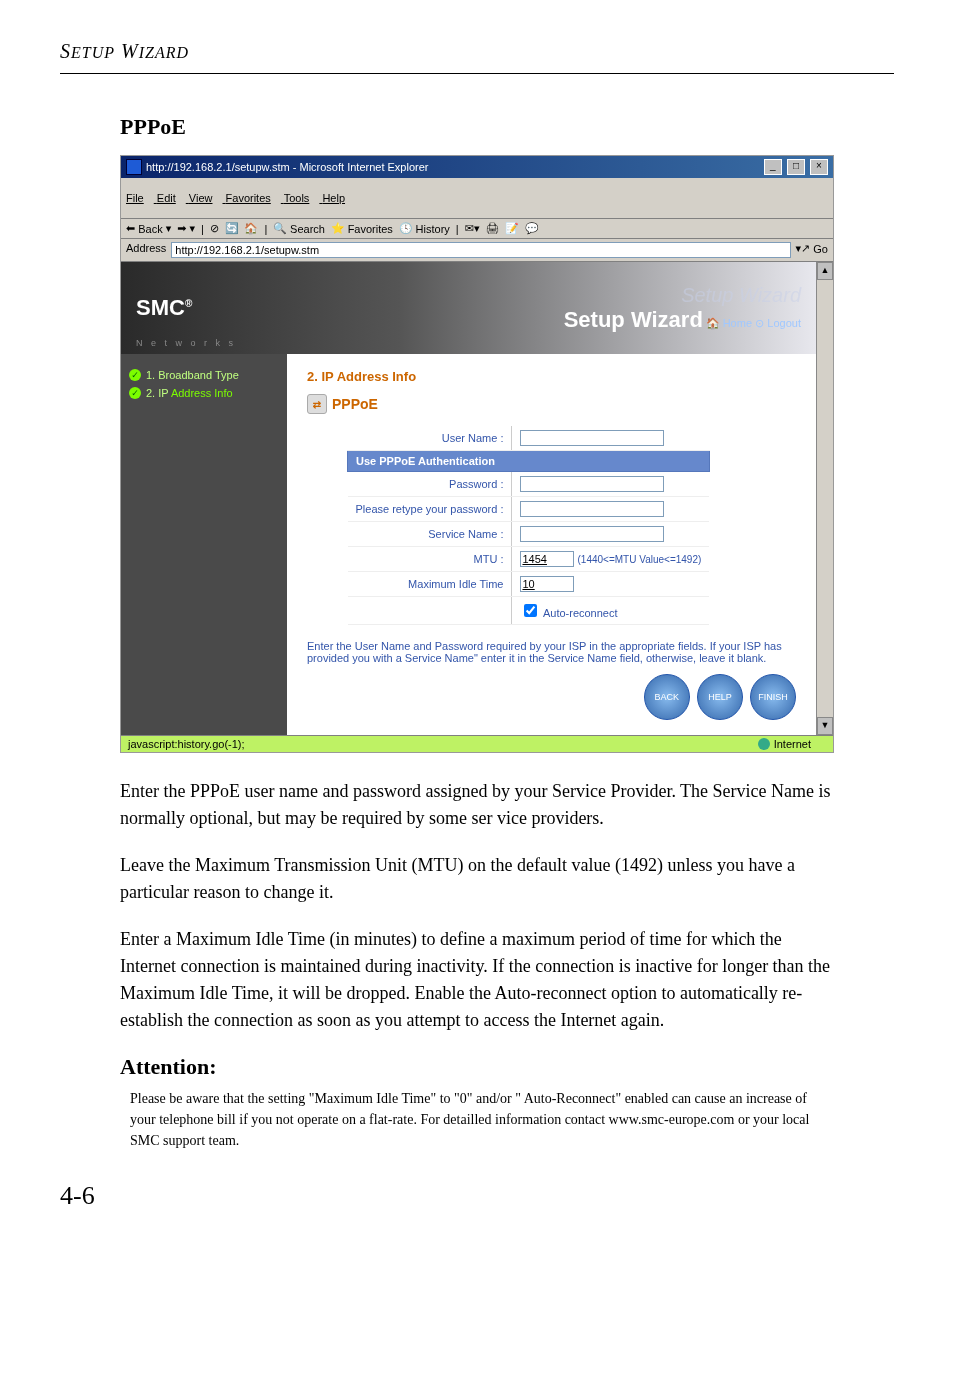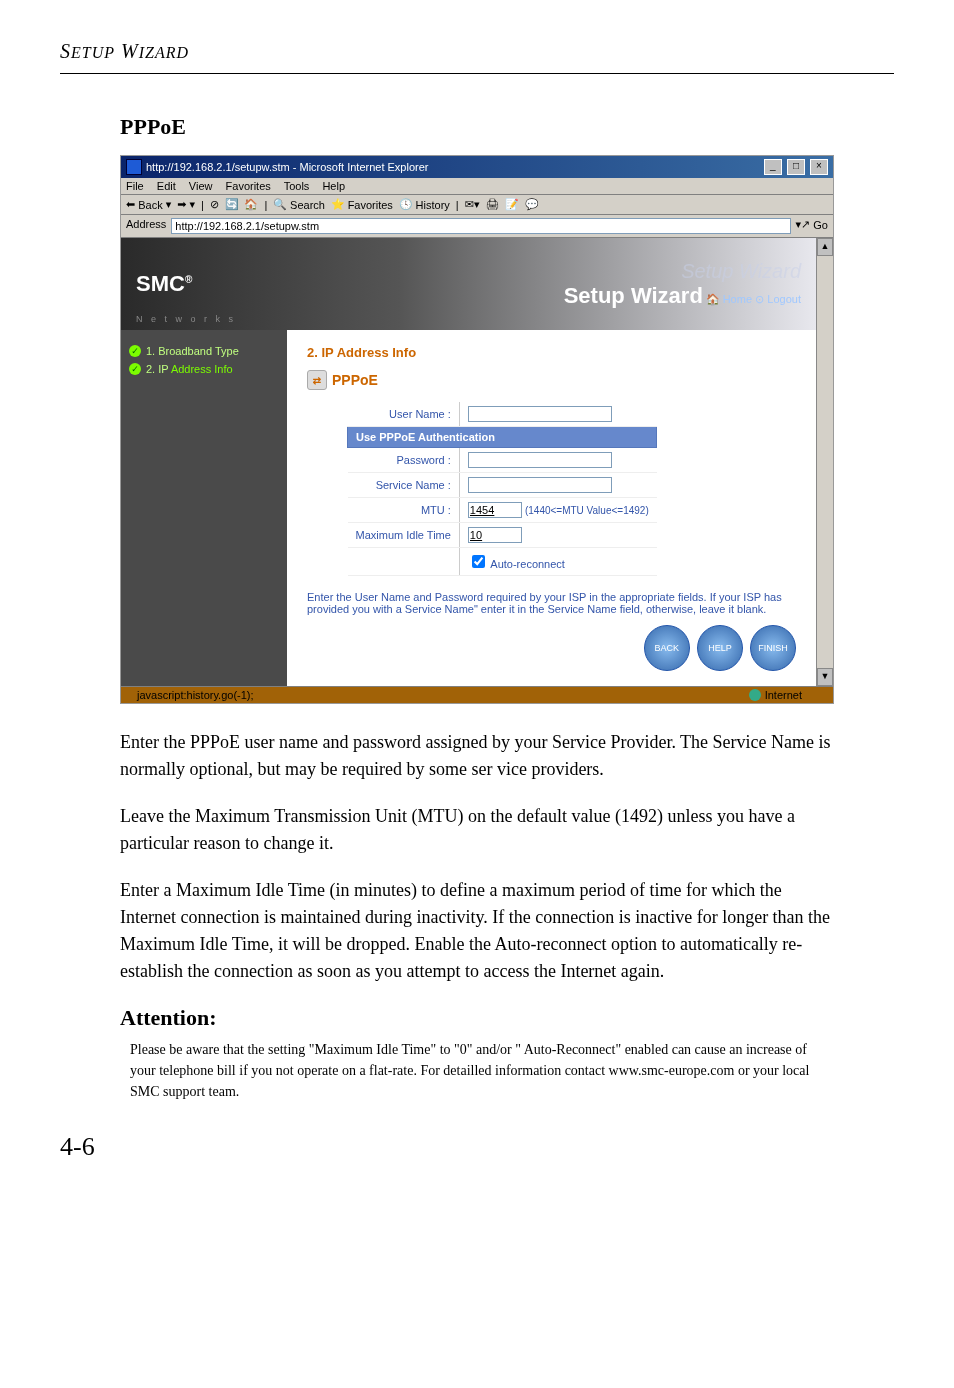--- a/index.html
+++ b/index.html
@@ -53,22 +53,23 @@
     background: #c0c0c0;
     border: 1px solid #fff;
     text-align: center;
     line-height: 12px;
     color: #000;
     margin-left: 2px;
     font-size: 10px;
   }
   .menubar {
     background: #d4d0c8;
-    padding: 2px 5px;
+    padding: 14px 5px;
     border-bottom: 1px solid #808080;
+    text-decoration: underline;
   }
   .menubar span { margin-right: 10px; }
   .toolbar {
     background: #d4d0c8;
     padding: 3px 5px;
     border-bottom: 1px solid #808080;
     display:flex; align-items:center; gap:6px;
   }
   .tb-btn { display:inline-flex; align-items:center; gap:3px; }
   .addressbar {
@@ -154,23 +155,23 @@
     font-size:11px; color:#3355aa; margin-top:15px;
   }
   .nav-buttons { text-align:right; margin-top:10px; }
   .nav-btn {
     display:inline-block; width:44px; height:44px; border-radius:50%;
     background:radial-gradient(circle, #88bbee, #3366aa);
     color:#fff; text-align:center; line-height:44px; font-size:9px;
     margin-left:4px; border:1px solid #2255aa;
   }
   .statusbar {
-    background: #a16207;
+    background: #bef264;
     border-top: 1px solid #808080;
-    padding: 2px 16px;
+    padding: 2px 7px;
     display: flex;
     justify-content: space-between;
     font-size:11px;
   }
   .status-right { display:flex; align-items:center; gap:4px; padding-right:15px;}
   .globe { width:12px; height:12px; border-radius:50%; background:#3a8; display:inline-block; }
 
   p.body-text {
     font-size: 18px;
     line-height: 1.5;
@@ -304,20 +305,24 @@
           <td class="input-cell"><input type="text" style=""></td>
         </tr>
         <tr>
                   <td colspan="2" class="auth-header">Use PPPoE Authentication</td>
                 </tr>
         <tr>
           <td class="label-cell">Password :</td>
           <td class="input-cell"><input type="password" style=""></td>
         </tr>
         <tr>
+          <td class="label-cell">Please retype your password :</td>
+          <td class="input-cell"><input type="password" style=""></td>
+        </tr>
+        <tr>
           <td class="label-cell">Service Name :</td>
           <td class="input-cell"><input type="text" style=""></td>
         </tr>
         <tr>
           <td class="label-cell">MTU :</td>
           <td class="input-cell">
             <input type="text" class="mtu-input" value="1454" style="">
             <span class="mtu-hint">(1440&lt;=MTU Value&lt;=1492)</span>
           </td>
         </tr>

